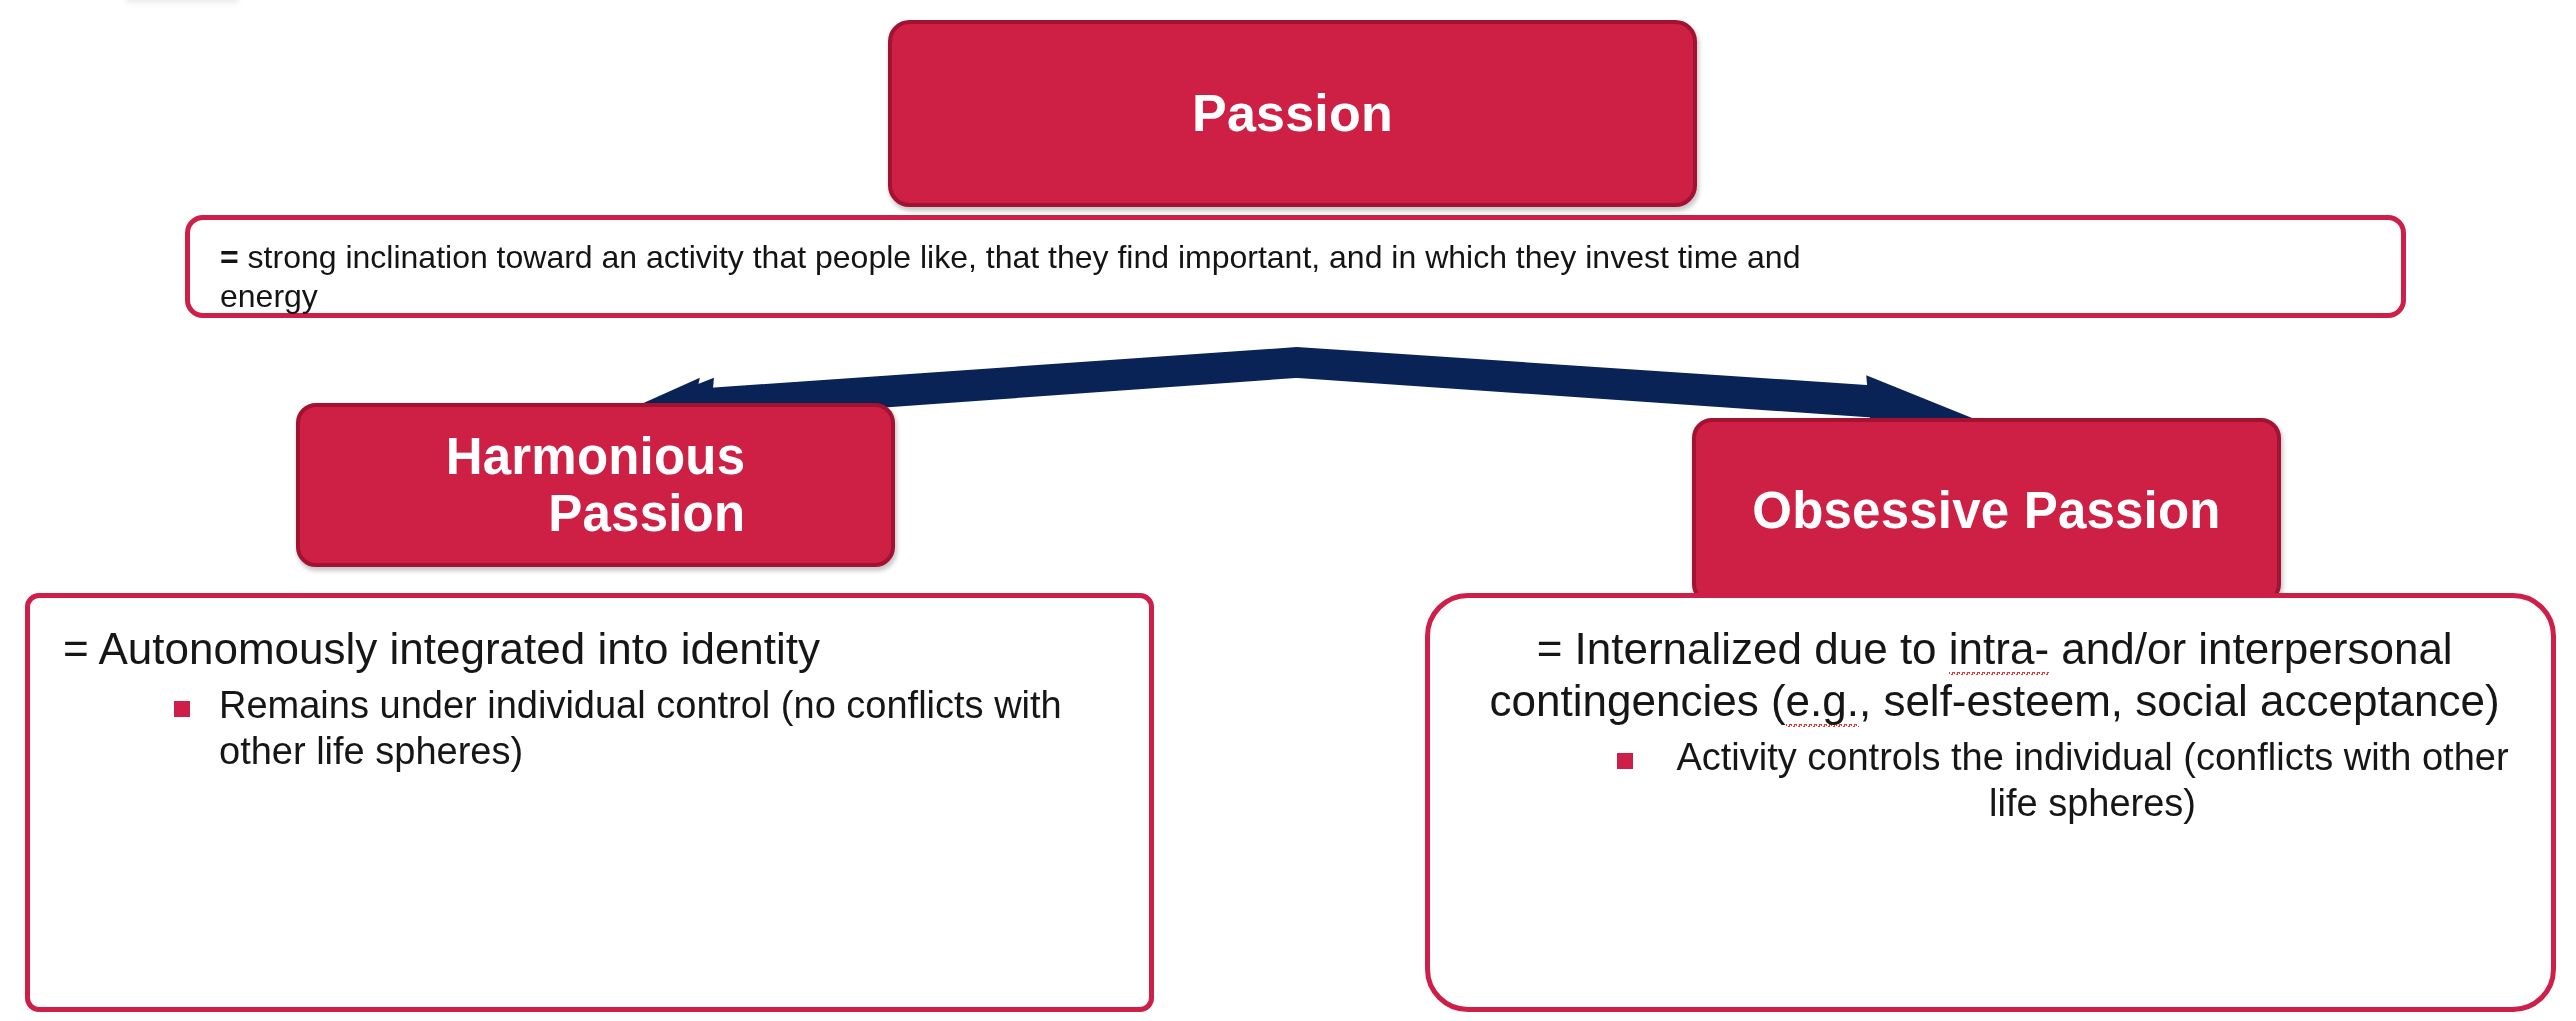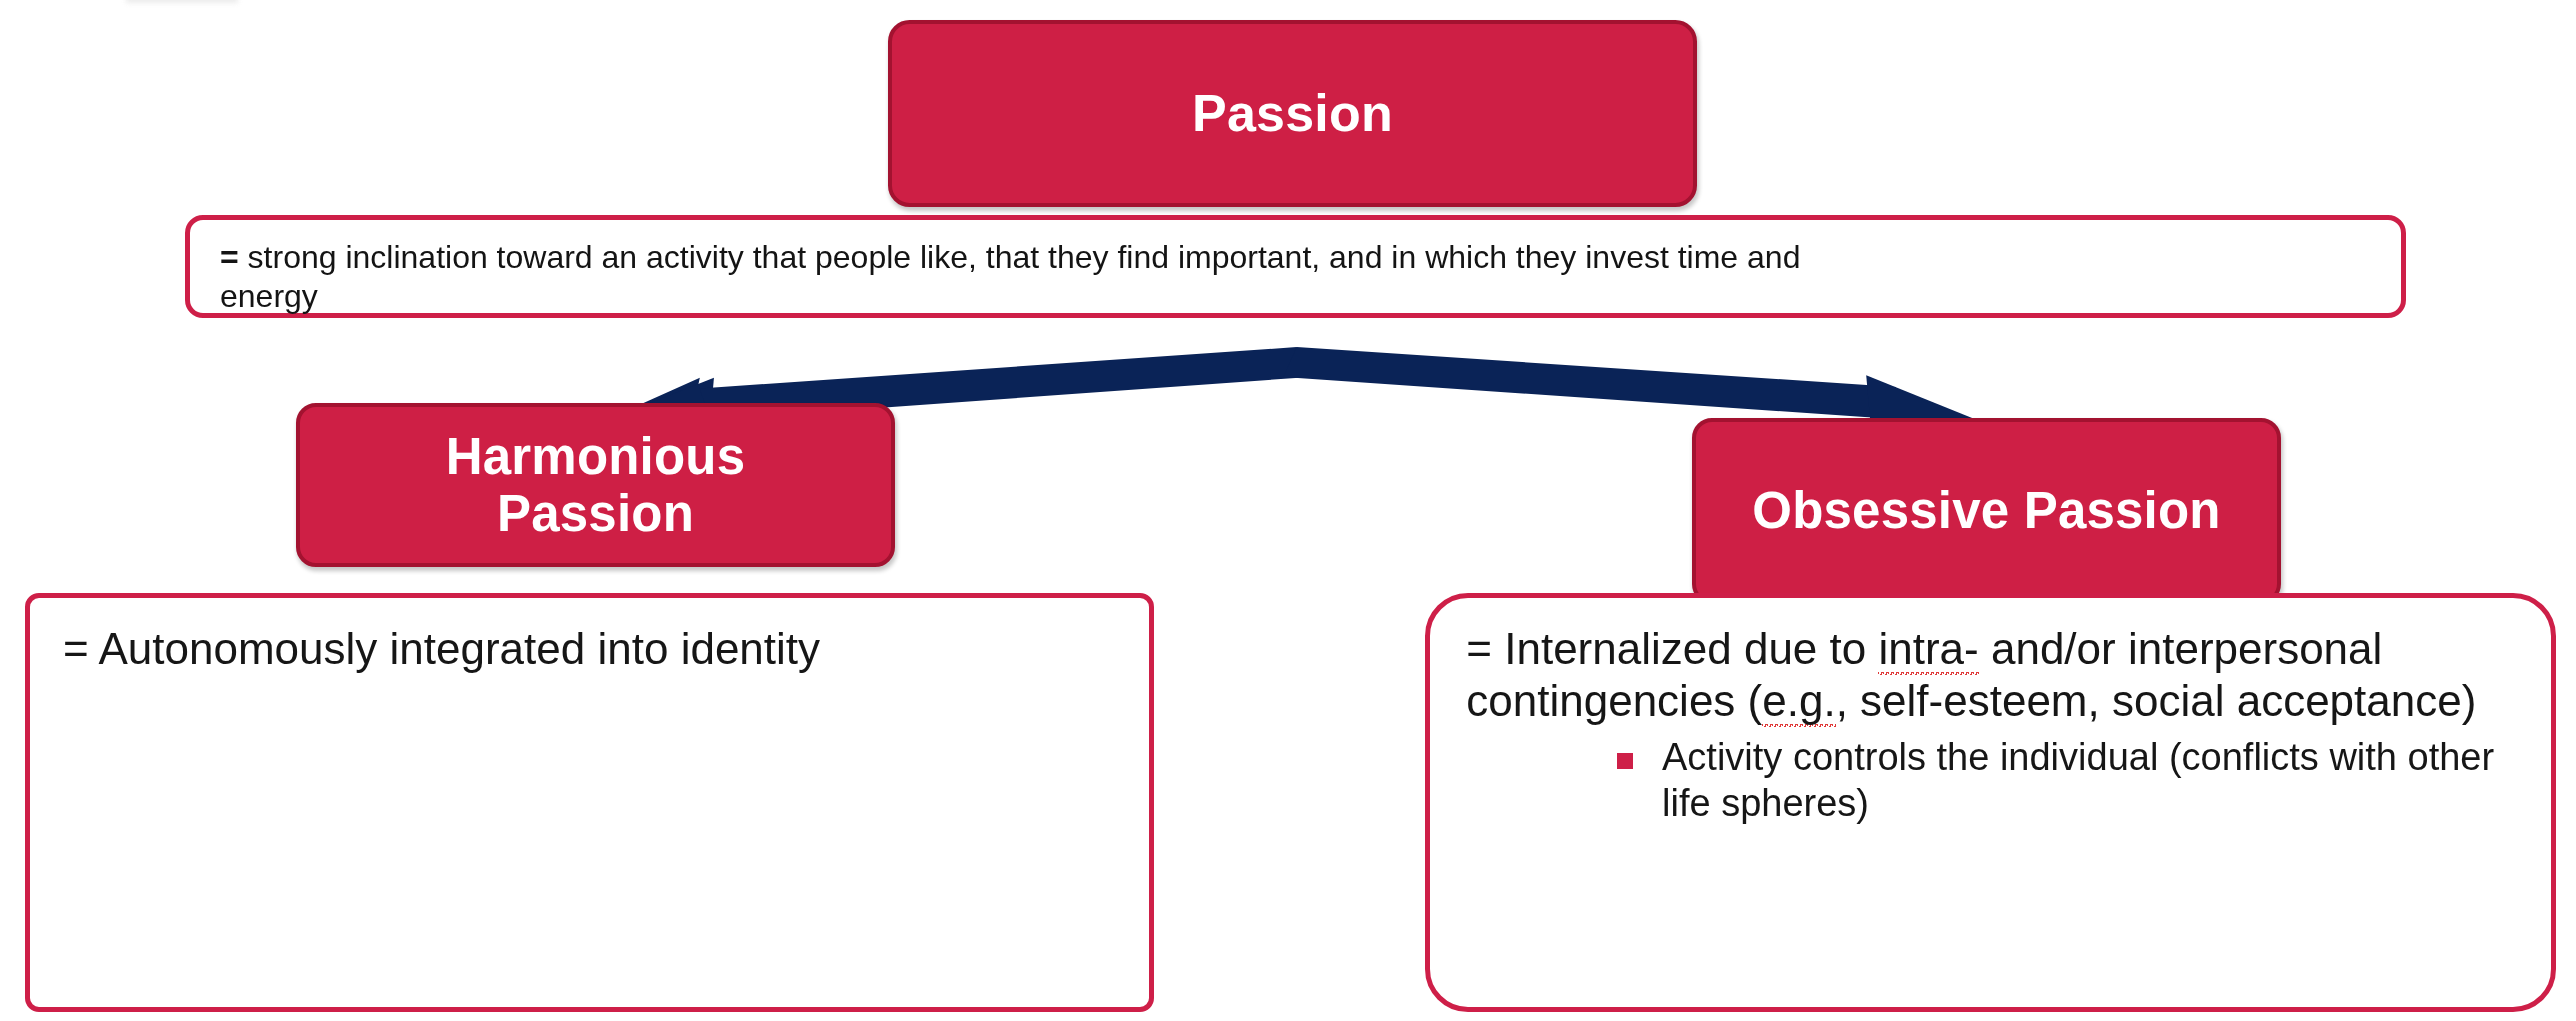--- a/index.html
+++ b/index.html
@@ -37,21 +37,21 @@
     position: absolute;
     box-sizing: border-box;
     background: #ce1f45;
     border: 4.2px solid #a31230;
     border-radius: 21.6px;
     display: flex;
     align-items: center;
     justify-content: center;
     color: #ffffff;
     font-weight: bold;
-    text-align: center;
+    text-align: right;
     line-height: 1.12;
     letter-spacing: 0.2px;
     box-shadow: 1.7px 3.3px 4.2px rgba(0,0,0,.22);
   }
 
   #node-passion {
     left: 888px;
     top: 20px;
     width: 809px;
     height: 187px;
@@ -113,20 +113,21 @@
     padding: 25px 28px 0 28px;
   }
 
   #box-obsessive {
     left: 1425px;
     top: 593px;
     width: 1131px;
     height: 419px;
     border-radius: 43px;
     padding: 25px 28px 0 28px;
+    text-align: center;
   }
 
   .lead {
     font-size: 44px;
     line-height: 1.18;
     color: #161616;
     margin: 0 0 0 5px;
   }
   #box-obsessive .lead { margin-left: 8.3px; }
 
@@ -211,20 +212,26 @@
       <span>Passion</span>
     </span>
   </div>
 
   <div id="node-obsessive" class="node-filled">
     <span>Obsessive Passion</span>
   </div>
 
   <div id="box-harmonious" class="node-outline">
     <p class="lead">= Autonomously integrated into identity</p>
+    <ul class="sub-list">
+      <li class="sub-item">
+        <span class="bullet-sq"></span>
+        <span>Remains under individual control (no conflicts with other life spheres)</span>
+      </li>
+    </ul>
   </div>
 
   <div id="box-obsessive" class="node-outline">
     <p class="lead"><span>= Internalized due to </span><span class="spell">intra-</span><span> and/or interpersonal contingencies (</span><span class="spell">e.g.</span><span>, self-esteem, social acceptance)</span></p>
     <ul class="sub-list">
       <li class="sub-item">
         <span class="bullet-sq"></span>
         <span>Activity controls the individual (conflicts with other life spheres)</span>
       </li>
     </ul>

